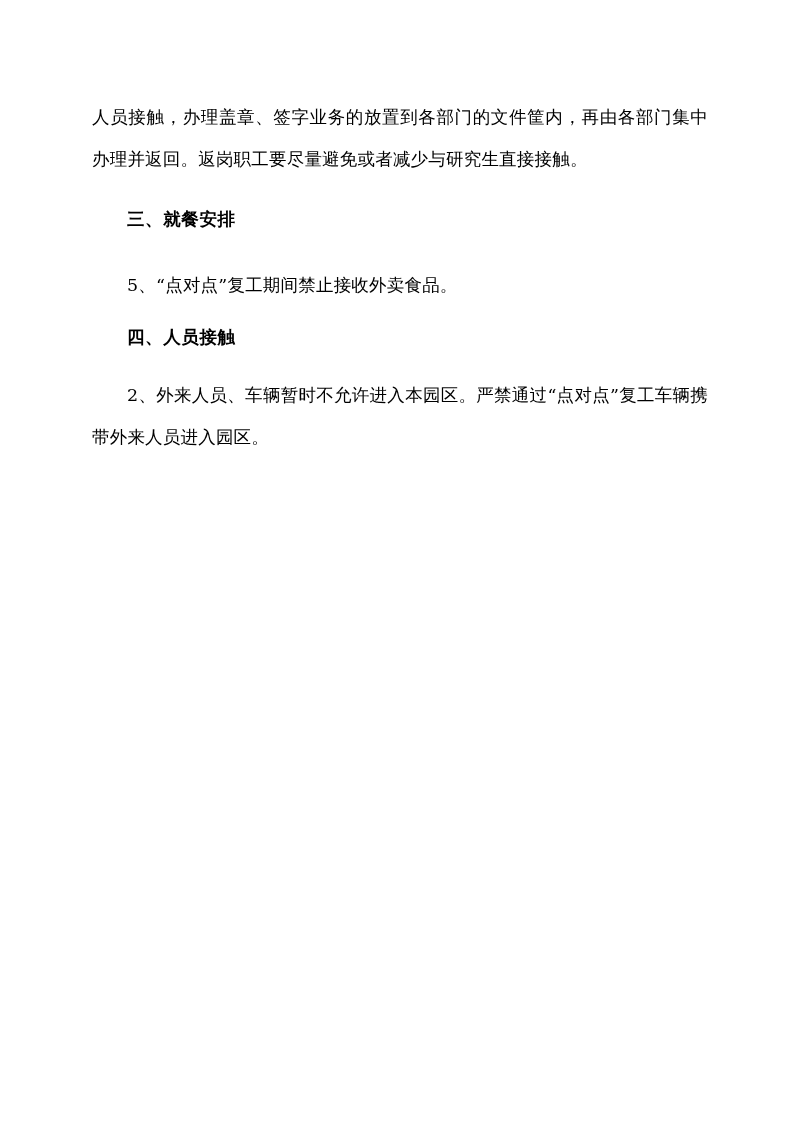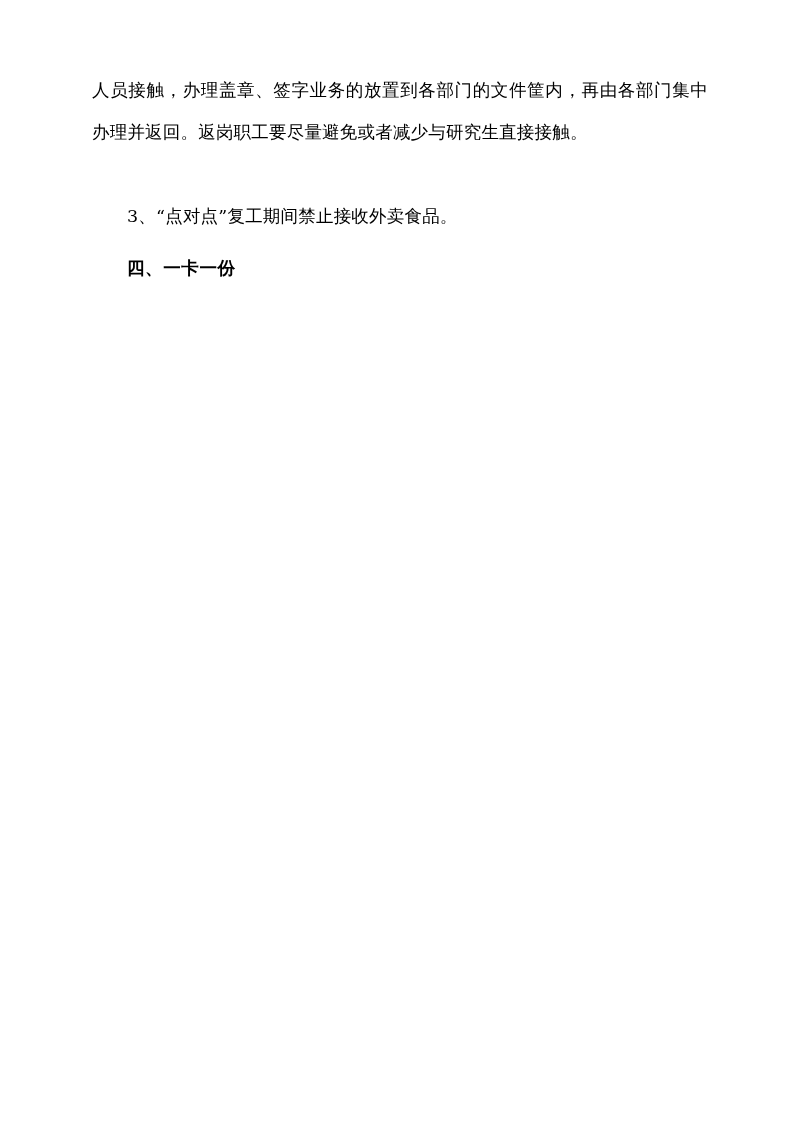--- a/index.html
+++ b/index.html
@@ -11,21 +11,21 @@
     width: 800px;
     height: 1131px;
     font-family: "DejaVu Serif", "Liberation Serif", serif;
     color: #000000;
   }
   .page {
     position: relative;
     width: 800px;
     height: 823px;
     box-sizing: border-box;
-    padding: 69px 92px 40px 92px;
+    padding: 96px 92px 40px 92px;
     background: #ffffff;
   }
   .doc-body {
     font-size: 17.5px;
     line-height: 42px;
     text-align: justify;
     text-justify: inter-ideograph;
   }
   p.para {
     margin: 0 0 0 0;
@@ -48,31 +48,33 @@
 <body>
 
 <div class="page">
   <div class="doc-body">
 
     <p class="para noindent">人员接触，办理盖章、签字业务的放置到各部门的文件筐内，再由各部门集中办理并返回。返岗职工要尽量避免或者减少与研究生直接接触。</p>
     <div class="gap-small"></div>
 
     <div class="gap-heading"></div>
 
+    <p class="heading">三、就餐安排</p>
     <div class="gap-small"></div>
 
     <div class="gap-small"></div>
 
     <div class="gap-small"></div>
 
-    <p class="para">3、“点对点”复工期间禁止接收外卖食品。</p>
+    <p class="para">5、“点对点”复工期间禁止接收外卖食品。</p>
     <div class="gap-heading"></div>
 
-    <p class="heading">四、一卡一份</p>
+    <p class="heading">四、人员接触</p>
     <div class="gap-small"></div>
 
     <div class="gap-small"></div>
 
+    <p class="para">2、外来人员、车辆暂时不允许进入本园区。严禁通过“点对点”复工车辆携带外来人员进入园区。</p>
     <div class="gap-small"></div>
 
 
   </div>
 </div>
 
 </body></html>

